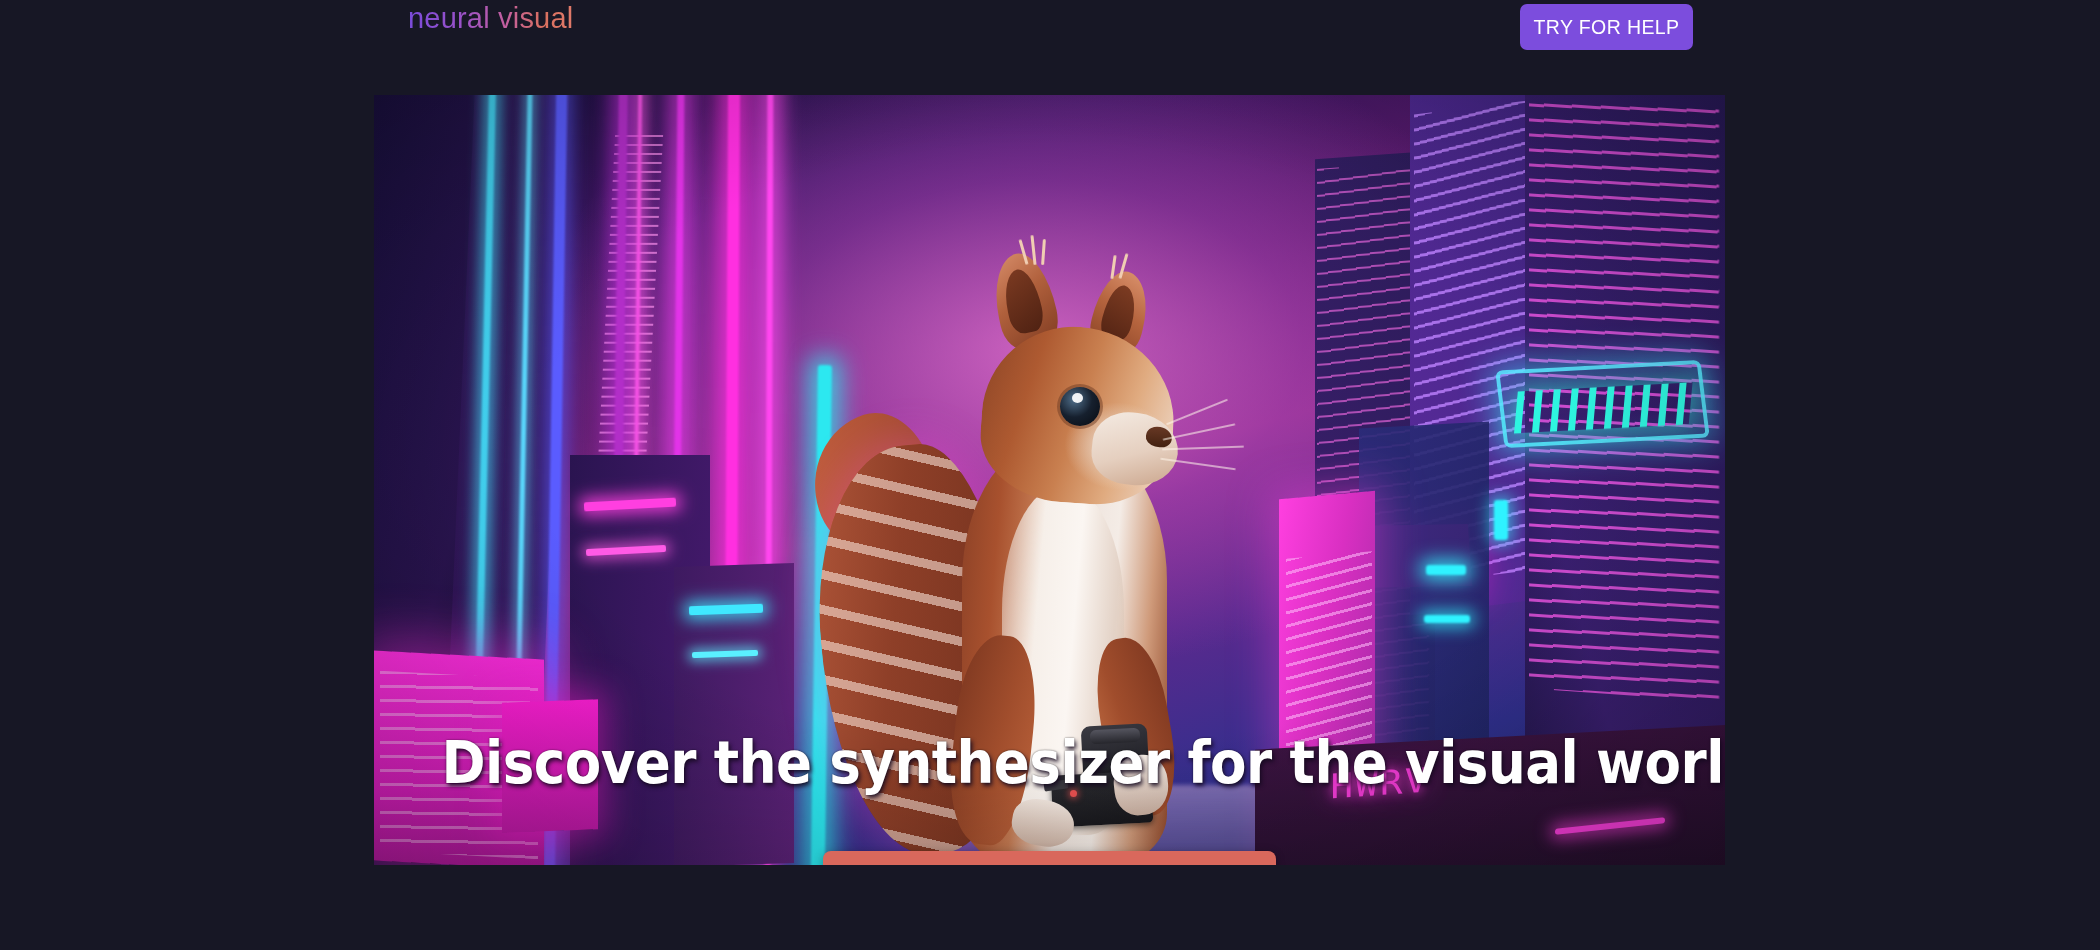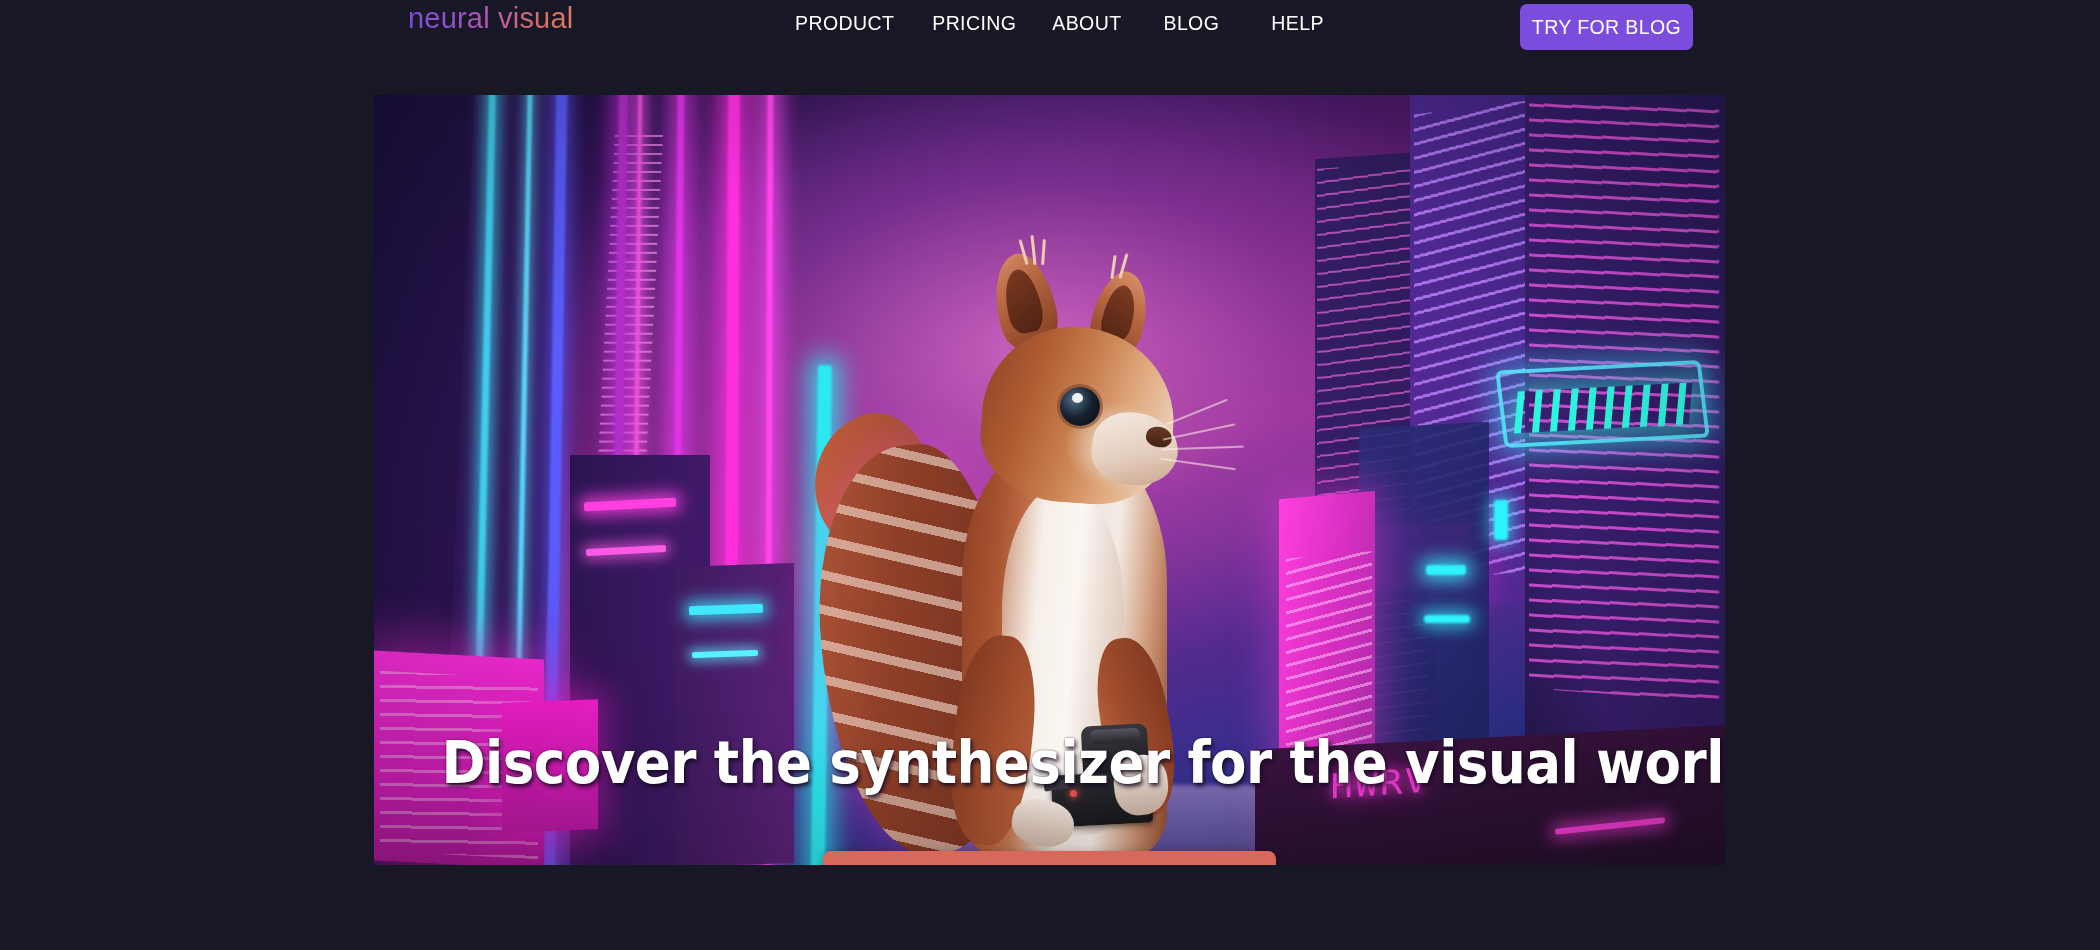--- a/index.html
+++ b/index.html
@@ -558,33 +558,22 @@
     box-shadow:0 2px 10px rgba(0,0,0,0.3);
   }
 </style>
 </head>
 <body>
 
 <div class="navbar">
 
   <div class="logo">neural visual</div>
 
-  <div class="nav-links">
-    <a class="nav-link">PRODUCT</a>
-    <span class="nav-gap-1"></span>
-    <a class="nav-link">PRICING</a>
-    <span class="nav-gap-2"></span>
-    <a class="nav-link">ABOUT</a>
-    <span class="nav-gap-3"></span>
-    <a class="nav-link">BLOG</a>
-    <span class="nav-gap-4"></span>
-    <a class="nav-link">HELP</a>
-  </div>
-
-  <button class="try-btn">TRY FOR BLOG</button>
+
+  <button class="try-btn">TRY FOR HELP</button>
 </div>
 
 <div class="hero">
 
   <div class="sky"></div>
 
   <div class="blk bldg-l1"></div>
   <div class="blk bldg-l2"></div>
   <div class="dots"></div>
 

